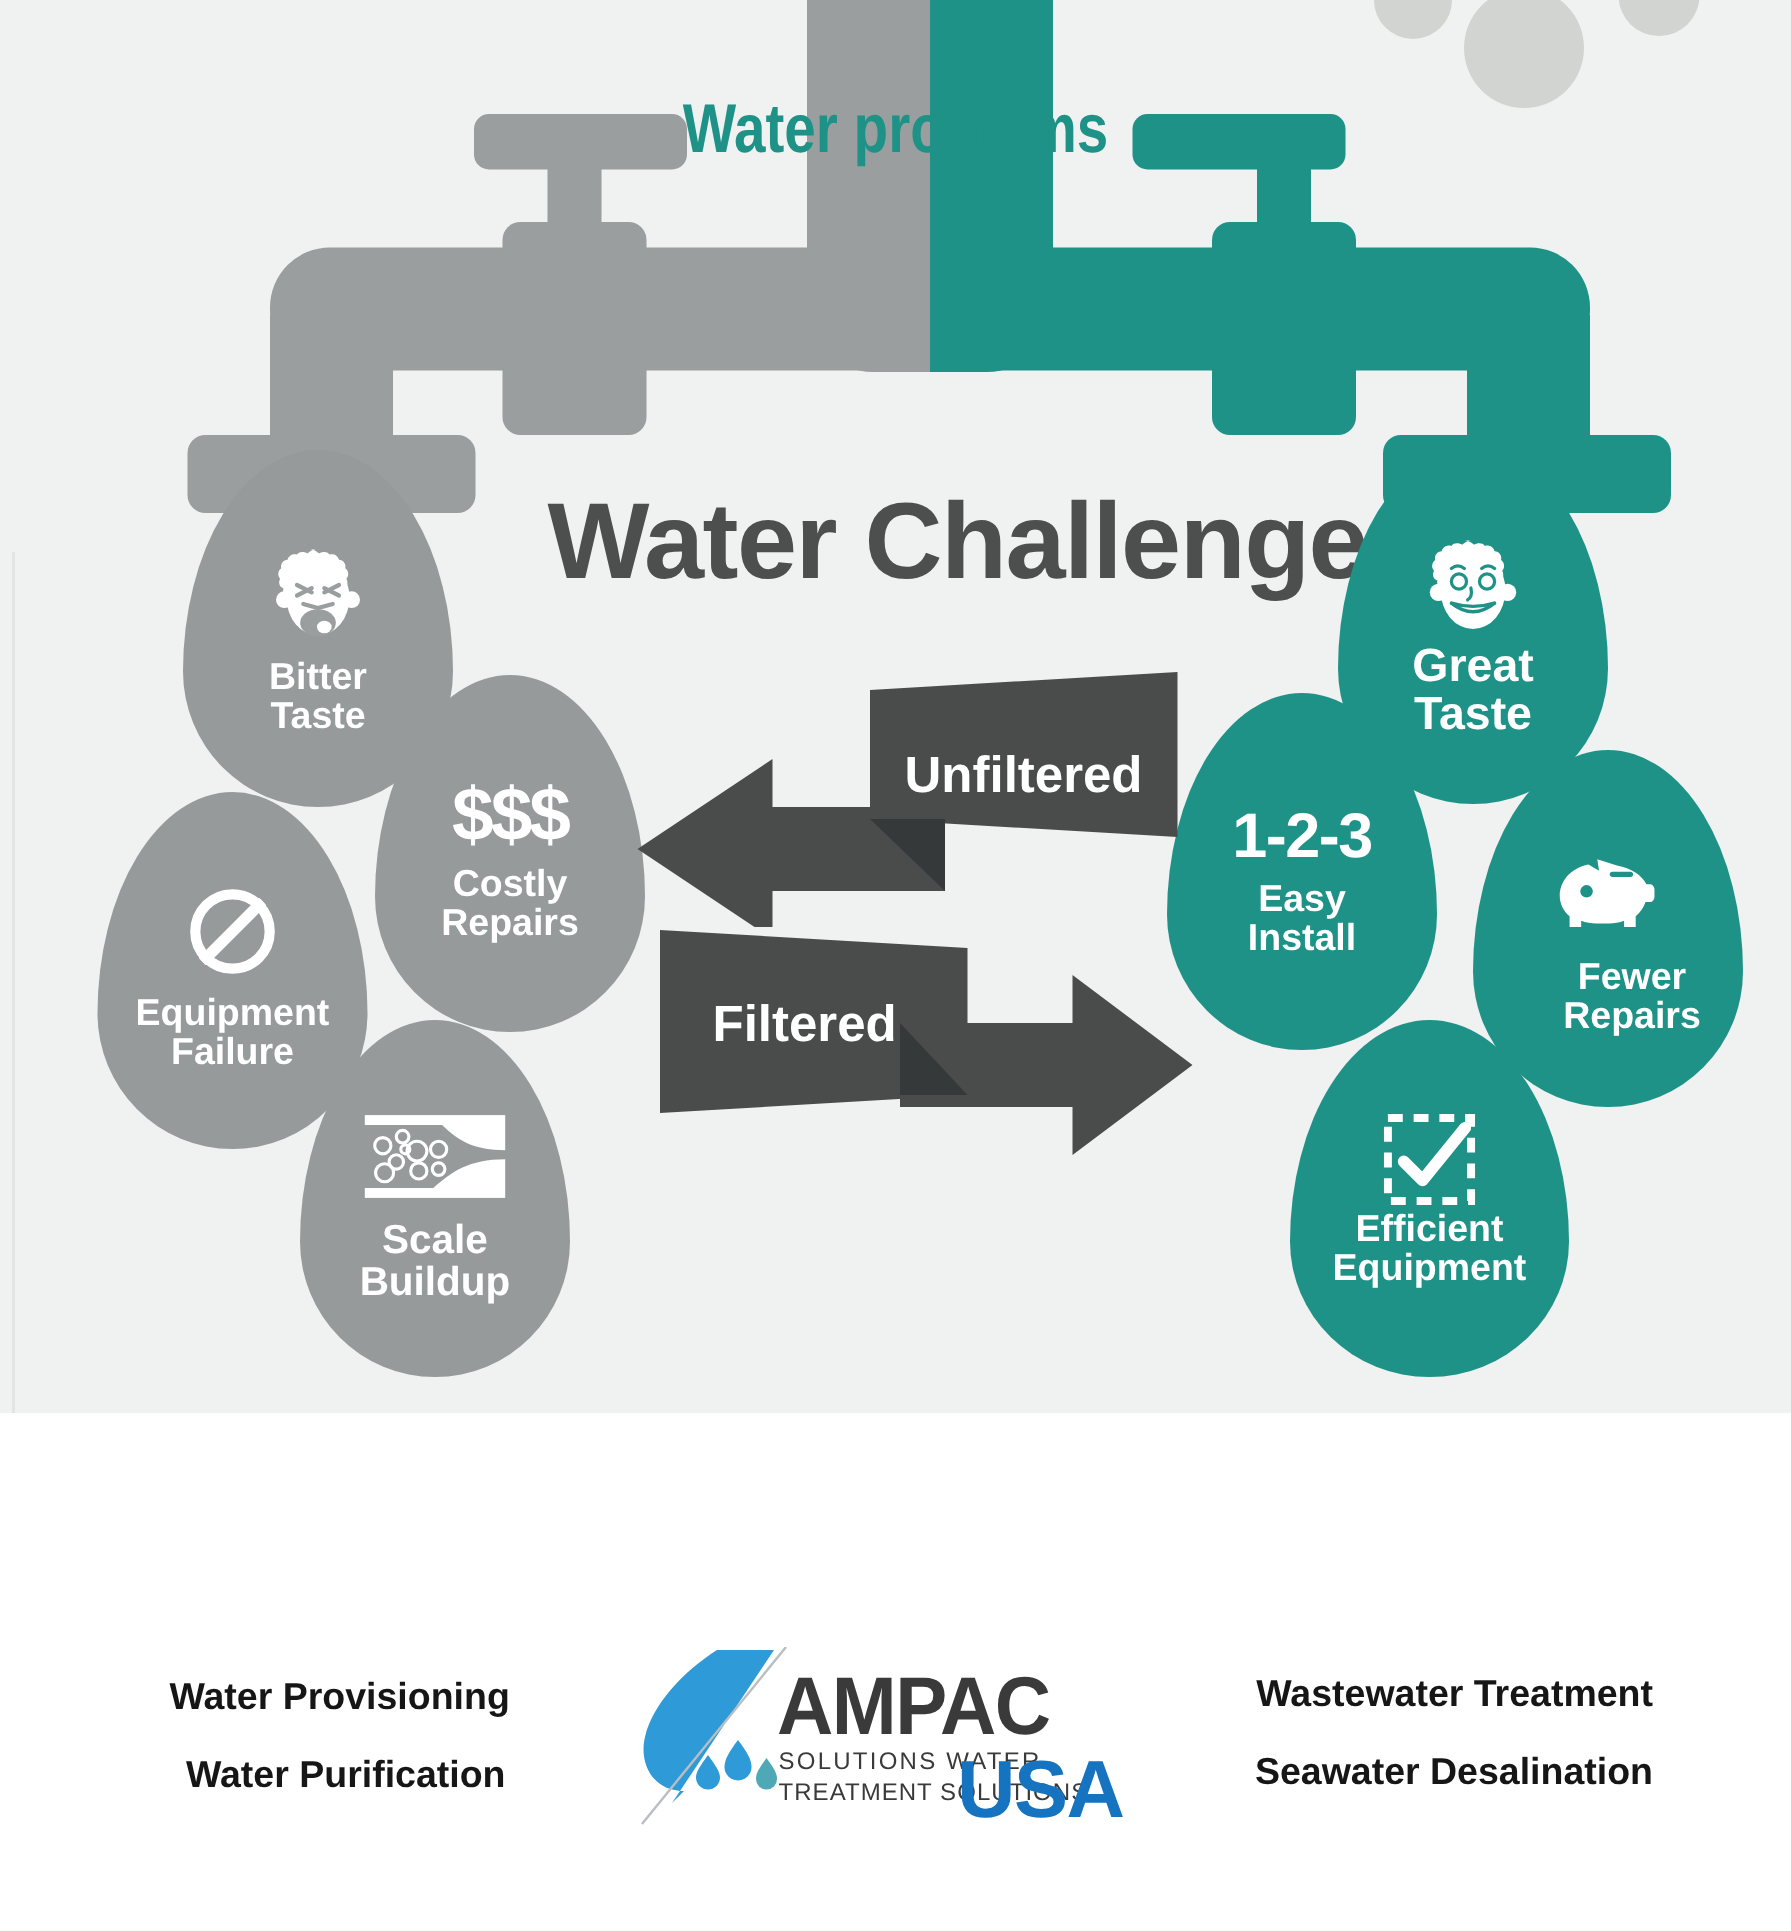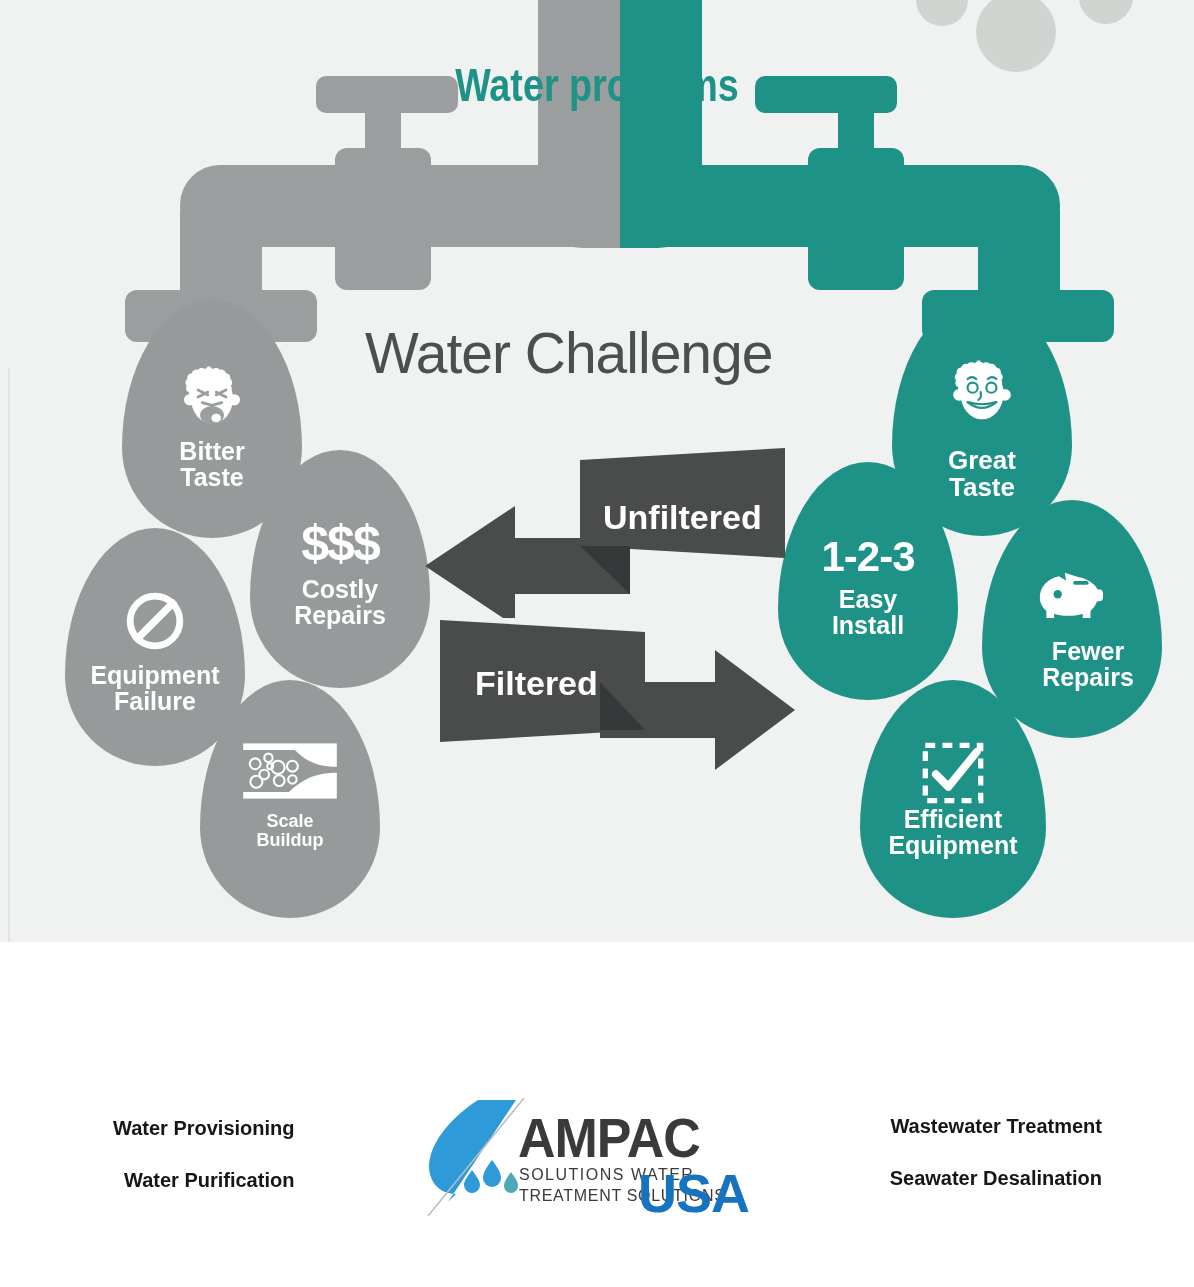--- a/index.html
+++ b/index.html
@@ -21,21 +21,21 @@
     background:#e3e5e5;
   }
   
   .deco-circle{position:absolute;border-radius:50%;background:#d2d4d1;}
   
   .faucet{position:absolute;}
   .fpart{position:absolute;}
   
   #water-challenge-title{
     position:absolute;left:365px;top:320px;
-    font-size:57px;font-weight:normal;color:#4d4f4f;
+    font-size:72px;font-weight:bold;color:#4d4f4f;
     letter-spacing:-1px;white-space:nowrap;
   }
   
   .drop{
     position:absolute;
     display:flex;flex-direction:column;
     align-items:flex-start;justify-content:flex-start;
     color:#ffffff;text-align:center;
     box-sizing:border-box;
   }
@@ -68,21 +68,21 @@
     position:absolute;left:0;top:942px;width:1194px;height:345px;
     background:#ffffff;
   }
   #water-problems-title{
     position:absolute;left:0;top:58px;width:1194px;text-align:center;
     font-size:46px;font-weight:bold;color:#1f9287;
     font-stretch:condensed;transform:scaleX(0.82);
     letter-spacing:0px;
   }
   .svc{
-    position:absolute;font-size:20px;font-weight:bold;color:#161616;
+    position:absolute;font-size:25px;font-weight:bold;color:#161616;
     white-space:nowrap;
   }
   #svc-0{left:113px;top:1117px;}
   #svc-1{left:124px;top:1169px;}
   #svc-2{right:92px;top:1115px;}
   #svc-3{right:92px;top:1167px;}
   #logo{position:absolute;left:426px;top:1098px;width:320px;height:120px;}
 </style>
 </head>
 <body>
@@ -189,21 +189,21 @@
             <circle cx="60" cy="42" r="11"></circle>
               <circle cx="37" cy="54" r="8"></circle>
             <circle cx="62" cy="64" r="9"></circle>
               <circle cx="84" cy="62" r="7"></circle>
             <circle cx="84" cy="40" r="9"></circle>
               <circle cx="24" cy="66" r="10"></circle>
             <circle cx="47" cy="40" r="5"></circle>
           </g>
         </svg>
       </span>
-      <span class="label" style="font-size:18px;margin-top:12px;">Scale
+      <span class="label" style="font-size:27px;margin-top:12px;">Scale
 Buildup</span>
     </div>
   </div>
 
   <div class="drop teal" style="left:892px;top:298px;width:180px;height:238px;padding-top:58px;">
     <div class="dropshape"></div>
     <div class="inner">
       <span class="icon-wrap">
         <svg width="72" height="72" viewBox="0 0 100 100">
           <path fill="#ffffff" d="M50 6c-5 0-8 2-10 4-3-2-8-2-10 1-4-1-8 1-9 5-4 0-7 4-6 8-3 2-4 7-1 10-2 3-1 8 3 9-1 4 2 8 6 8 0 4 4 7 8 6 2 3 6 4 9 2 3 3 8 3 11 0 3 2 7 1 9-2 4 1 8-2 8-6 4 0 7-4 6-8 4-1 5-6 3-9 3-3 2-8-1-10 1-4-2-8-6-8-1-4-5-6-9-5-2-3-7-3-10-1-2-2-5-4-11-4z"></path>
@@ -214,21 +214,21 @@
             <path d="M30 32 q6 -5 12 0"></path>
             <path d="M58 32 q6 -5 12 0"></path>
             <circle cx="37" cy="44" r="7"></circle>
             <circle cx="63" cy="44" r="7"></circle>
             <path d="M48 50 q2 8 -3 11"></path>
             <path d="M30 64 q20 16 40 0"></path>
             <path d="M30 64 q20 6 40 0"></path>
           </g>
         </svg>
       </span>
-      <span class="label" style="font-size:26px;margin-top:19px;">Great
+      <span class="label" style="font-size:31px;margin-top:0;">Great
 Taste</span>
     </div>
   </div>
 
   <div class="drop teal" style="left:778px;top:462px;width:180px;height:238px;padding-top:74px;">
     <div class="dropshape"></div>
     <div class="inner">
       <span class="bigtext" style="font-size:42px;letter-spacing:-1px;">1-2-3</span>
       <span class="label" style="font-size:25px;margin-top:8px;">Easy
 Install</span>

